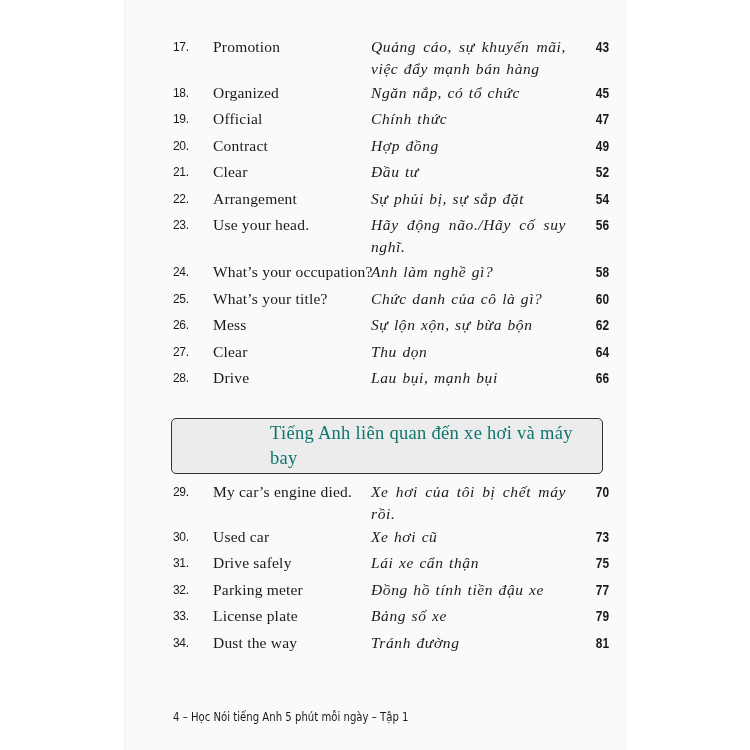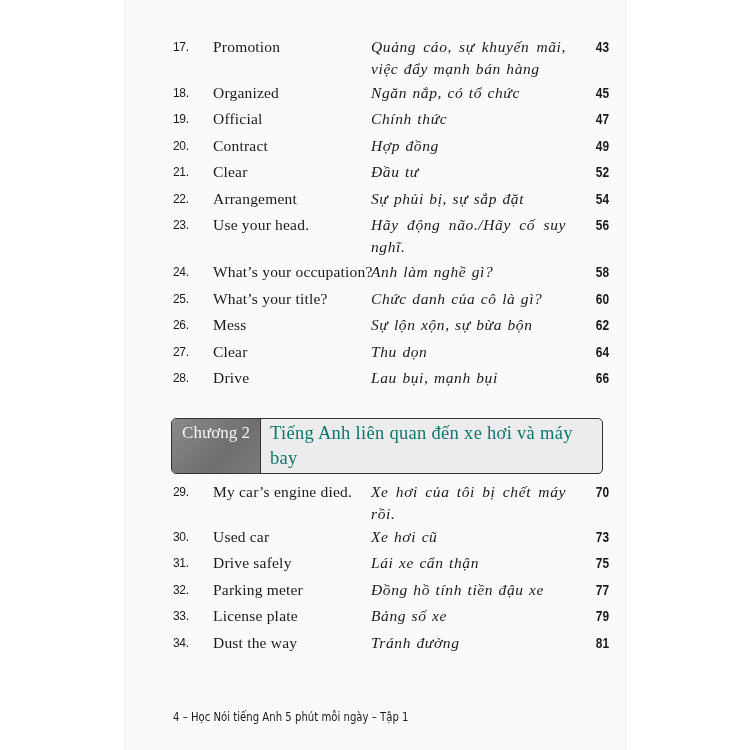--- a/index.html
+++ b/index.html
@@ -129,21 +129,20 @@
     <span class="pg">64</span>
   </div>
   <div class="row" style="top:367px">
     <span class="num">28.</span>
     <span class="en">Drive</span>
     <span class="vi">Lau bụi, mạnh bụi</span>
     <span class="pg">66</span>
   </div>
 
   <div class="chapter">
-    <div class="tag">Chương 2</div>
     <div class="title">Tiếng Anh liên quan đến xe hơi và máy bay</div>
   </div>
 
   <div class="row" style="top:481px">
     <span class="num">29.</span>
     <span class="en">My car’s engine died.</span>
     <span class="vi">Xe hơi của tôi bị chết máy rồi.</span>
     <span class="pg">70</span>
   </div>
   <div class="row" style="top:526px">

